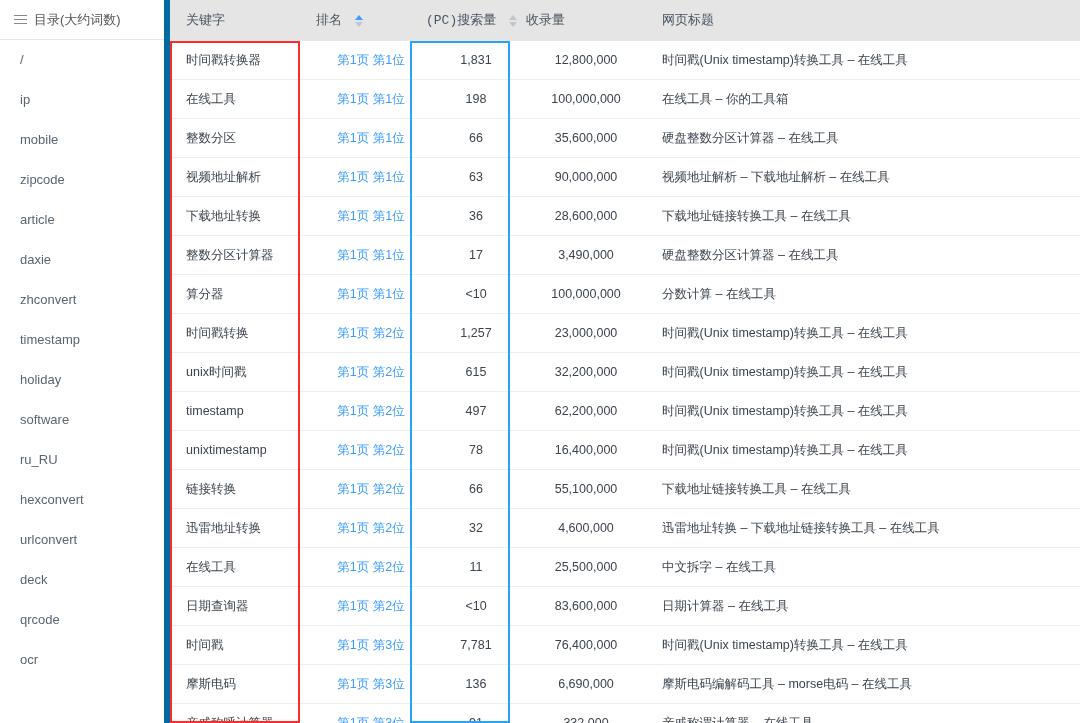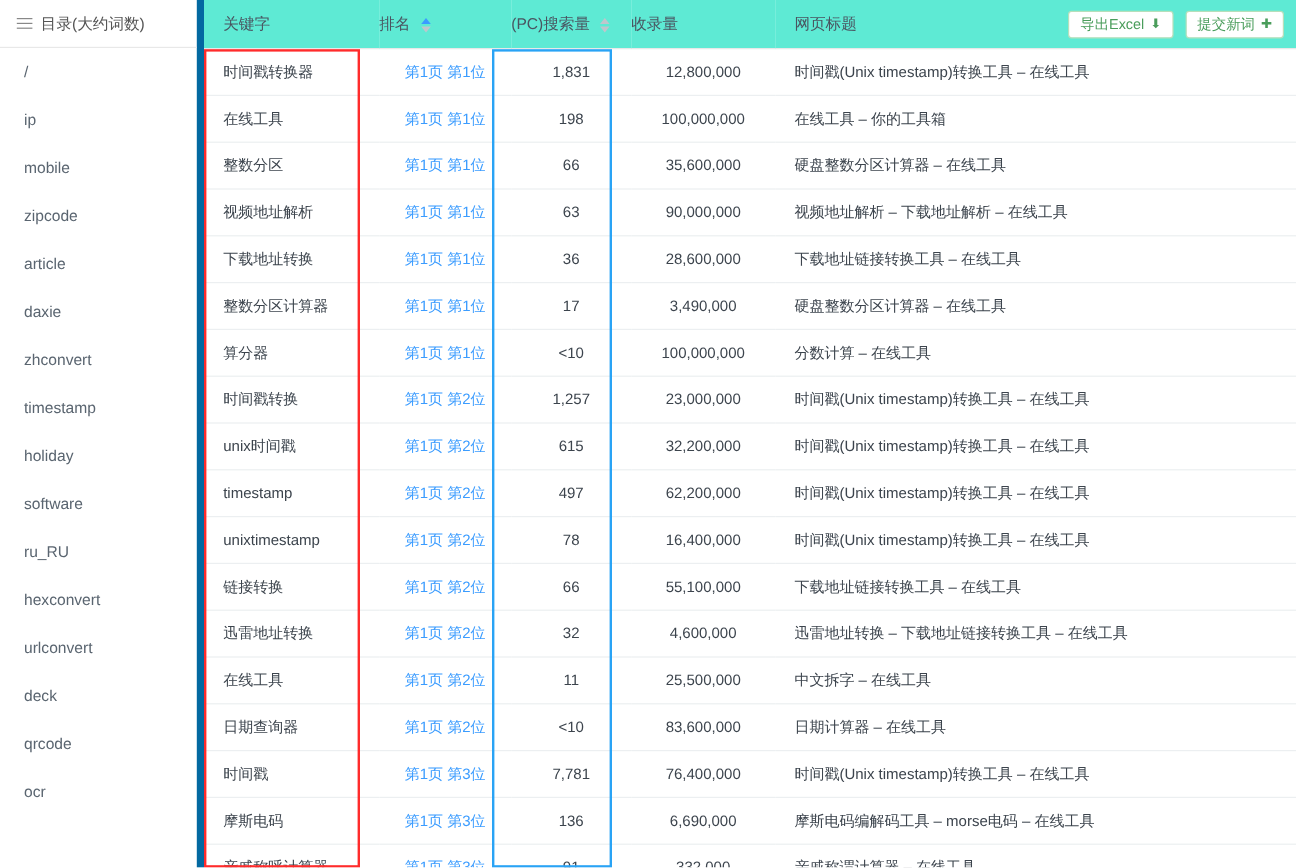--- a/index.html
+++ b/index.html
@@ -83,23 +83,24 @@
     border-collapse: collapse;
     width: 910px;
     table-layout: fixed;
   }
   table.kw th {
     height: 40px;
     font-weight: normal;
     color: #4a5561;
     font-size: 13px;
     border-bottom: 1px solid #e8e8e8;
-    background: #5eead4;
+    background: #e5e5e5;
     padding: 0;
     vertical-align: middle;
+    font-family: Liberation Mono, monospace;
   }
   table.kw td {
     height: 38px;
     border-bottom: 1px solid #eceff1;
     font-size: 12.5px;
     color: #3c444d;
     padding: 0;
     vertical-align: middle;
     background: #fff;
   }
@@ -210,30 +211,20 @@
       <li class="sidebar-item">urlconvert</li>
       <li class="sidebar-item">deck</li>
       <li class="sidebar-item">qrcode</li>
       <li class="sidebar-item">ocr</li>
 
     </ul>
   </div>
 
   <div class="main">
 
-    <div class="header-actions">
-      <button class="btn">
-        <span>导出Excel</span>
-        <span class="gi">⬇</span>
-      </button>
-      <button class="btn">
-        <span>提交新词</span>
-        <span class="gi">✚</span>
-      </button>
-    </div>
 
     <table class="kw">
       <thead>
         <tr>
           <th class="c-kw">
             <span>关键字</span>
           </th>
           <th class="c-rank">
             <span>排名</span>
             <span class="sorter active">

